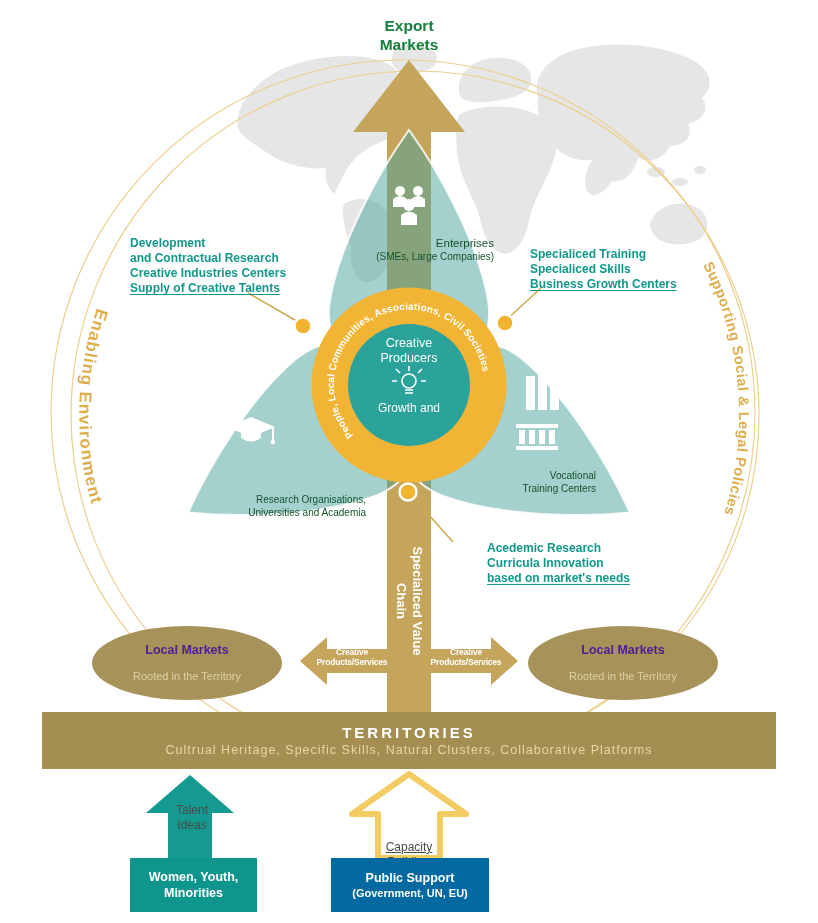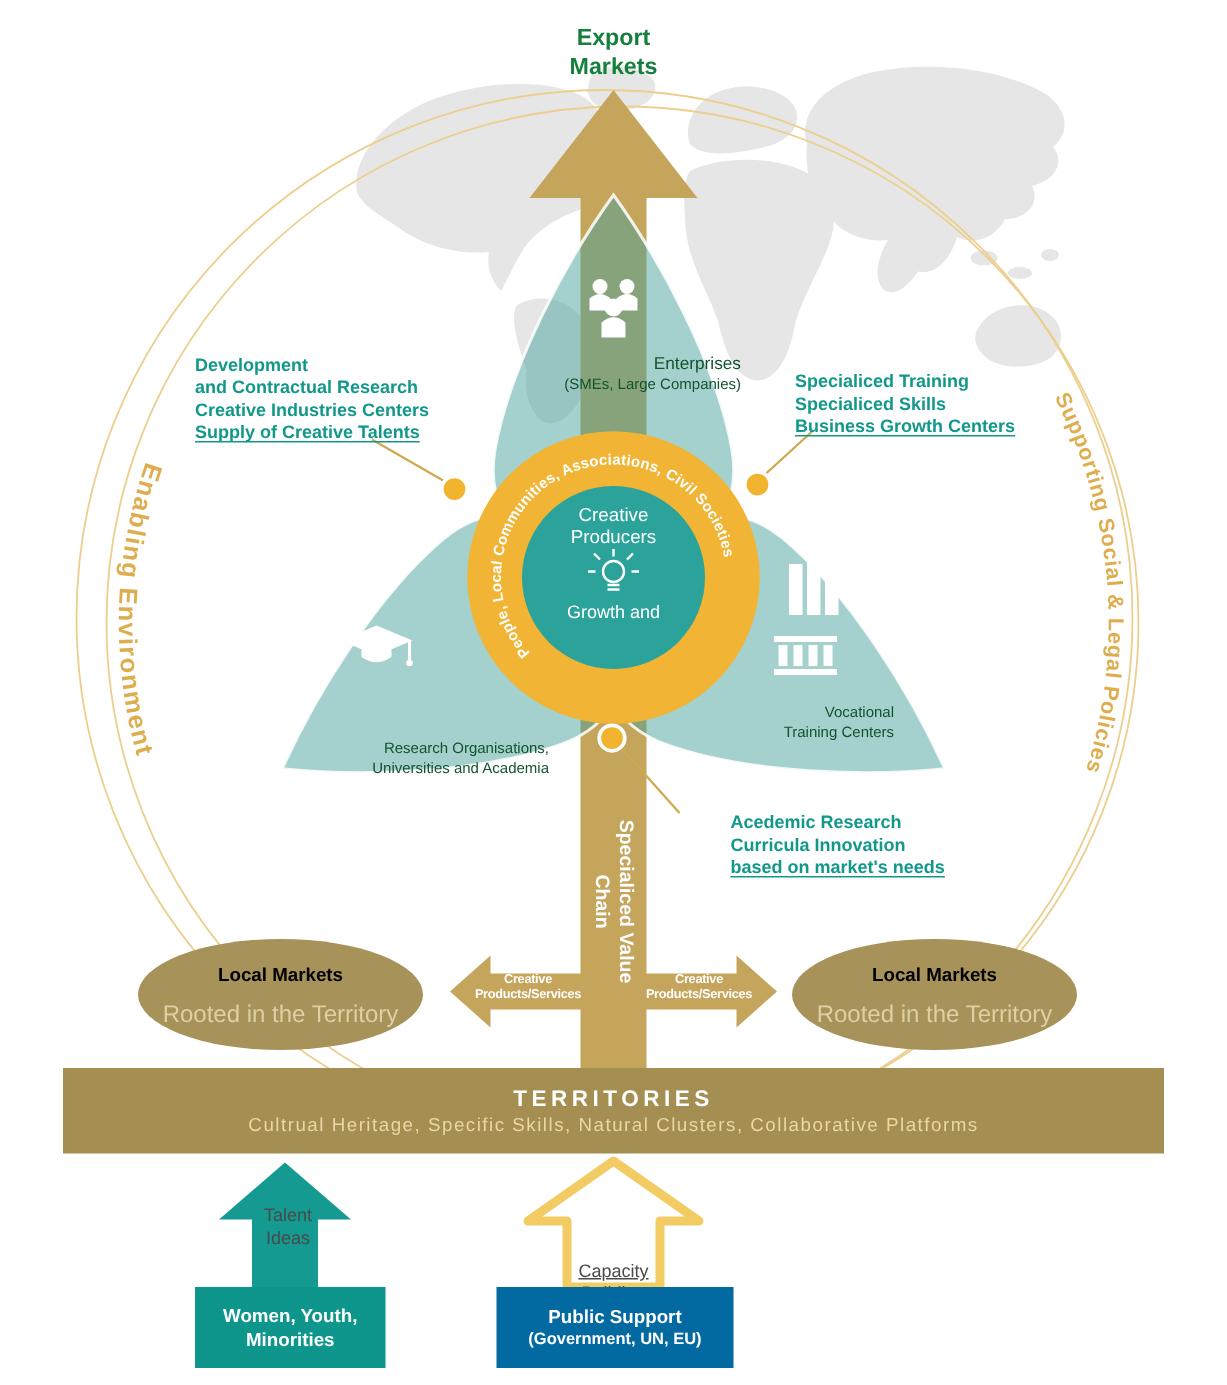--- a/index.html
+++ b/index.html
@@ -14,22 +14,22 @@
   .petal-label{text-align:right;color:#14532d;font-weight:normal;}
   .petal-label .l1{font-size:11.5px;line-height:14px;}
   .petal-label .l2{font-size:10px;line-height:13px;}
   .vchain{left:329px;top:581px;width:160px;height:40px;transform:rotate(90deg);
         display:flex;flex-direction:column;align-items:center;justify-content:center;
         color:#fff;font-weight:bold;font-size:13px;line-height:16px;}
   .prod-label{width:80px;text-align:center;color:#fff;font-weight:bold;
         font-size:8.5px;line-height:10px;letter-spacing:-0.2px;}
   .oval{width:190px;height:74px;border-radius:50%;background:#a7925a;display:flex;
         flex-direction:column;align-items:center;justify-content:center;text-align:center;}
-  .oval .t{color:#000000;font-weight:bold;font-size:12.5px;line-height:15px;}
-  .oval .s{color:#ddd0a4;font-size:16px;line-height:13px;margin-top:12px;}
+  .oval .t{color:#4c1d95;font-weight:bold;font-size:12.5px;line-height:15px;}
+  .oval .s{color:#ddd0a4;font-size:11px;line-height:13px;margin-top:12px;}
   .bar{left:42px;top:712px;width:734px;height:57px;background:#a48e52;display:flex;
         flex-direction:column;align-items:center;justify-content:center;}
   .bar .t{color:#fff;font-weight:bold;font-size:15px;letter-spacing:3px;line-height:19px;}
   .bar .s{color:#e7d8a6;font-size:12.5px;letter-spacing:1px;line-height:16px;}
   .arrow-note{text-align:center;color:#4a4a4a;font-size:12px;line-height:15px;}
   .box{display:flex;flex-direction:column;align-items:center;justify-content:center;
         text-align:center;color:#fff;font-weight:bold;}
   .box-teal{left:130px;top:858px;width:127px;height:54px;background:#0f968c;}
   .box-gold{left:331px;top:858px;width:158px;height:54px;background:#0369a1;}
   .box .b1{font-size:12.5px;line-height:16px;}

